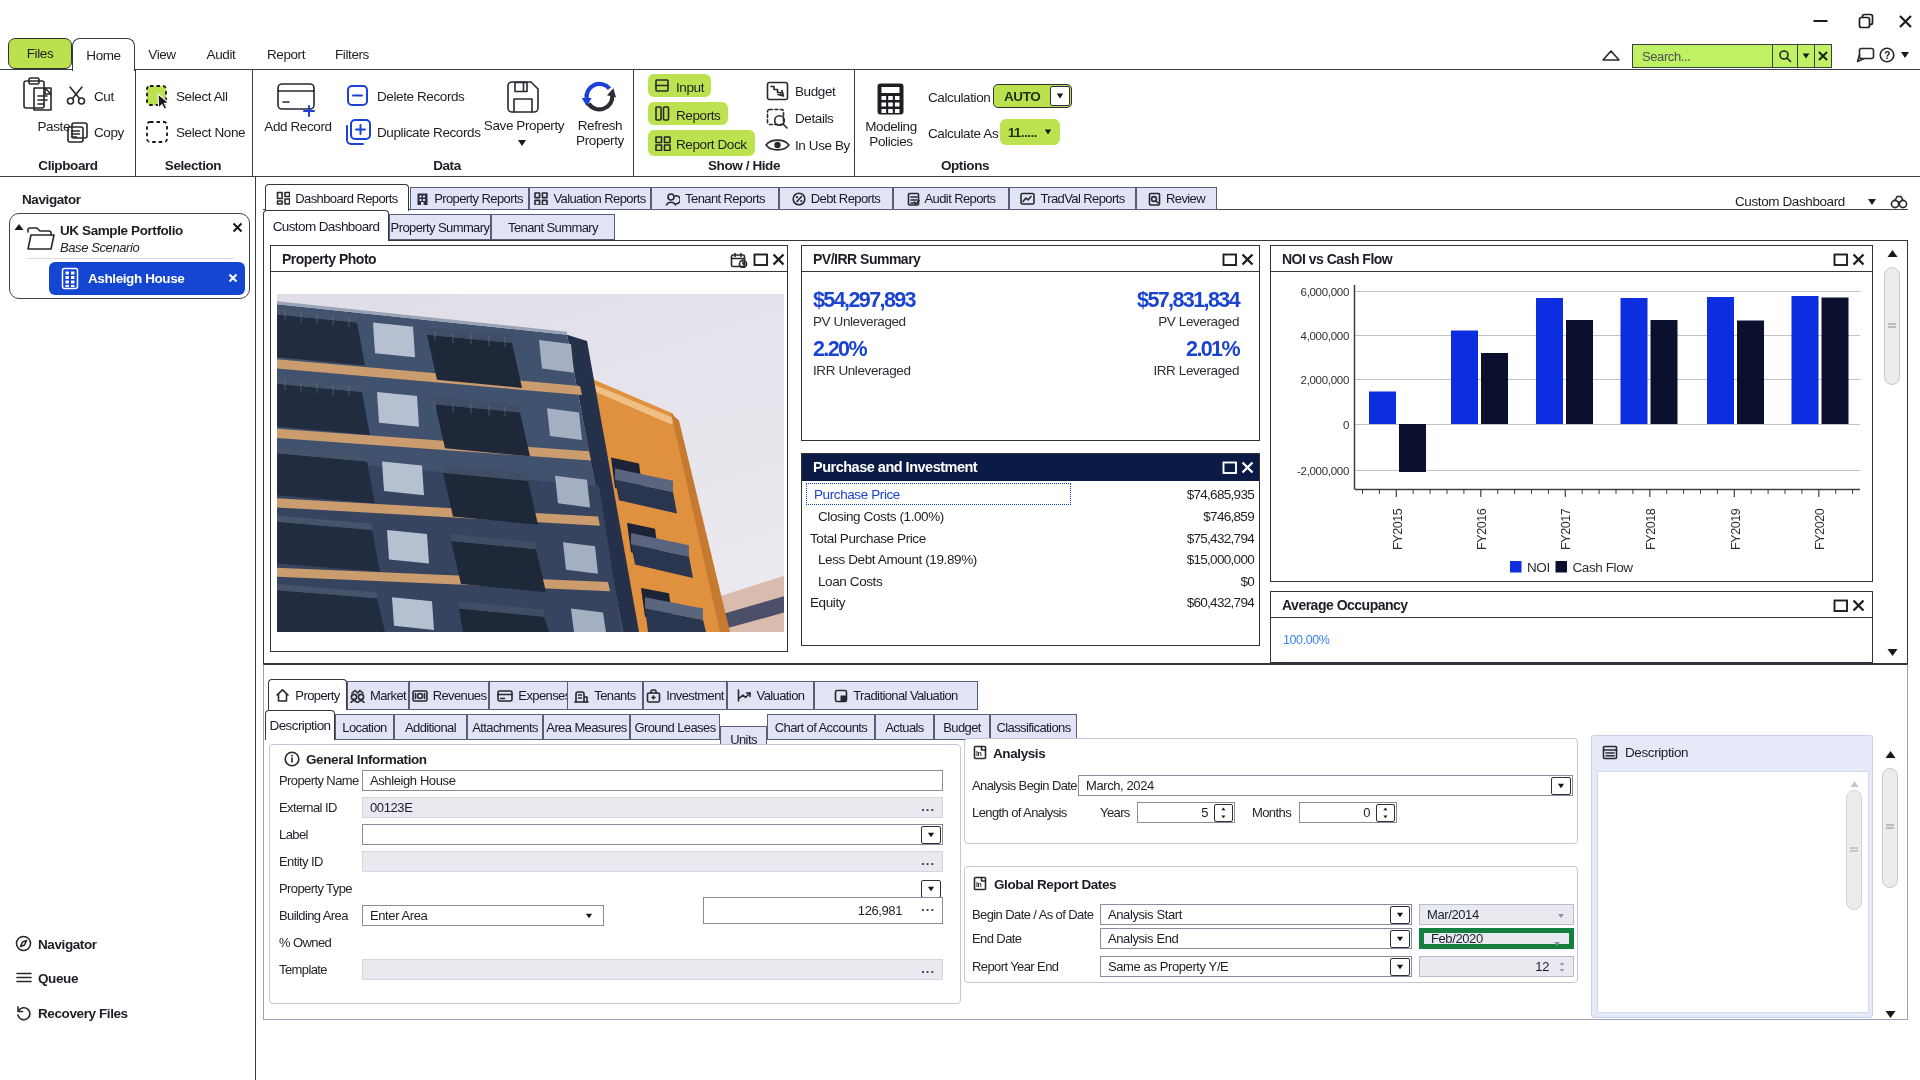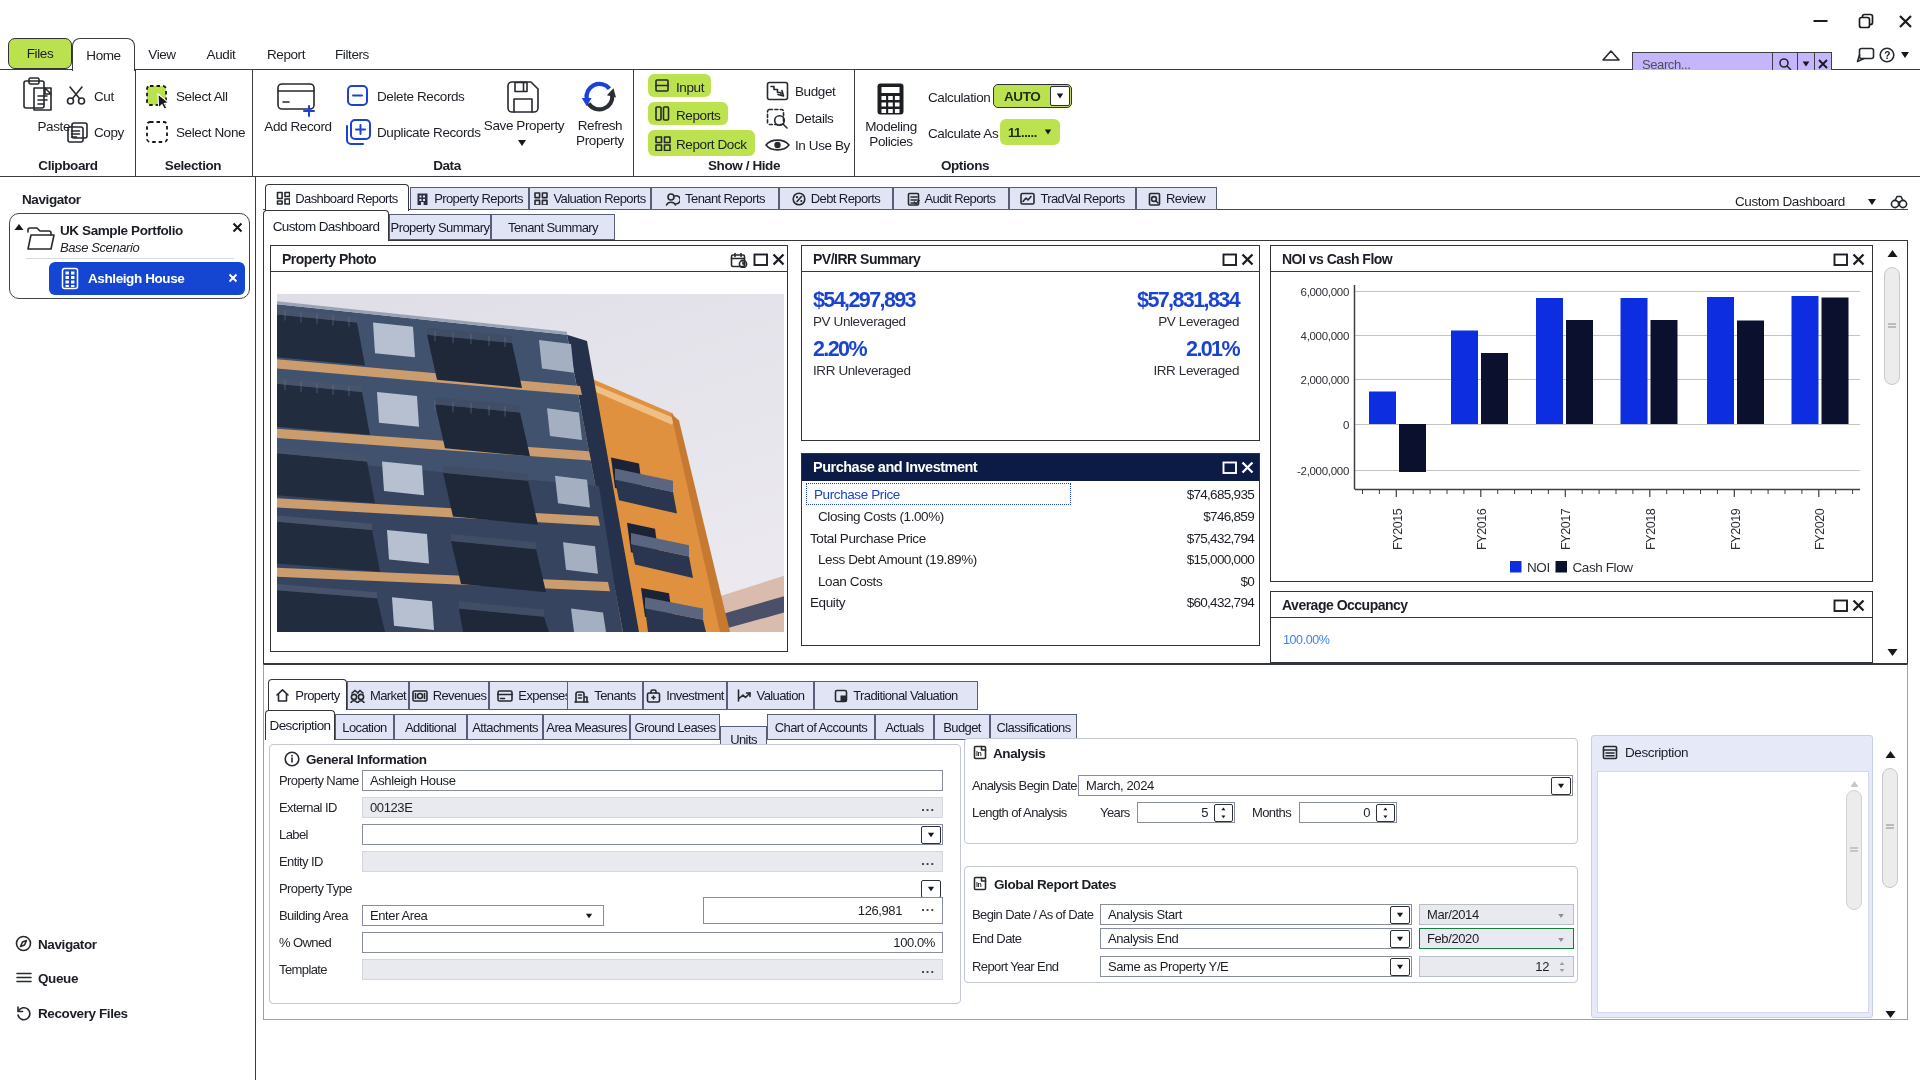--- a/index.html
+++ b/index.html
@@ -40,21 +40,21 @@
 <div class="a" style="left:0;top:40px;width:1920px;height:30px;background:#fff;border-bottom:1.5px solid #3a3d42"></div>
 <div class="a" style="left:8px;top:38px;width:64px;height:31px;background:#bce14f;border:1.5px solid #2e3136;border-radius:7px;z-index:5;display:flex;align-items:center;justify-content:center;font-size:13.5px">Files</div>
 <div class="a" style="left:72px;top:38px;width:63px;height:33px;background:#fff;border:1.5px solid #3a3d42;border-bottom:none;border-radius:8px 8px 0 0;z-index:4;display:flex;align-items:center;justify-content:center;font-size:13.5px">Home</div>
 <div class="a" style="left:147px;top:47px;width:30px;text-align:center;font-size:13.5px">View</div>
 <div class="a" style="left:203px;top:47px;width:36px;text-align:center;font-size:13.5px">Audit</div>
 <div class="a" style="left:263px;top:47px;width:46px;text-align:center;font-size:13.5px">Report</div>
 <div class="a" style="left:330px;top:47px;width:44px;text-align:center;font-size:13.5px">Filters</div>
 <svg class="a" style="left:1600px;top:47px" width="22" height="17">
     <path d="M3 13 L11 4 L19 13 Z" class="ic"></path>
   </svg>
-<div class="a" style="left:1632px;top:52px;width:200px;height:24px;border:1.3px solid #3c3f44;background:#c4b5fd">
+<div class="a" style="left:1632px;top:44px;width:200px;height:24px;border:1.3px solid #3c3f44;background:#bef264">
   <div class="a" style="left:9px;top:4px;color:#4d5157;font-size:13px">Search...</div>
   <div class="a" style="left:139px;top:0;width:25px;height:21.5px;border-left:1.3px solid #3c3f44;display:flex;align-items:center;justify-content:center">
       <svg width="14" height="14">
         <circle cx="6" cy="6" r="4" class="ic"></circle>
         <path d="M9 9 L12.5 12.5" class="ic"></path>
       </svg>
     </div>
   <div class="a" style="left:164px;top:0;width:17px;height:21.5px;border-left:1.3px solid #3c3f44;display:flex;align-items:center;justify-content:center">
       <span class="tri" style="transform:scale(.85)"></span>
     </div>
@@ -657,21 +657,20 @@
       <div class="dots">...</div>
     </div>
  <div class="lab" style="left:9px;top:136px">Property Type</div>
     <div class="ddb" style="left:651px;top:134.5px;width:20px;height:18px;border-radius:2px">
       <span class="tri" style="transform:scale(.78)"></span>
     </div>
  <div class="lab" style="left:9px;top:163px">Building Area</div>
     <div class="inp" style="left:92px;top:160px;width:242px;height:21px">Enter Area<span class="tri" style="position:absolute;right:10px;top:7px;transform:scale(.78)"></span></div>
  <div class="inp" style="left:433px;top:152px;width:240px;height:27px;justify-content:flex-end;padding-right:40px">126,981<div class="dots">...</div></div>
  <div class="lab" style="left:9px;top:190px">% Owned</div>
-    <div class="inp" style="left:92px;top:187px;width:581px;height:21px;justify-content:flex-end">100.0%</div>
  <div class="lab" style="left:9px;top:217px">Template</div>
     <div class="inp gray" style="left:92px;top:214px;width:581px;height:21px">
       <div class="dots">...</div>
     </div>
 </div>
 
 <div class="a" style="left:964px;top:738px;width:614px;height:106px;border:1.3px solid #c3c7d8;border-radius:4px;background:#fff">
  <svg class="a" style="left:8px;top:6px" width="14" height="15">
       <rect x="1.5" y="1.5" width="11" height="12" rx="1" class="ic" stroke-width="1.4"></rect>
       <path d="M8.5 1.5 V5 h4" class="ic" stroke-width="1.2"></path>
@@ -713,21 +712,21 @@
  <div class="inp" style="left:135px;top:37px;width:312px;height:21px">Analysis Start</div>
     <div class="ddb" style="left:425px;top:38.5px;width:20px;height:18px;border-radius:2px">
       <span class="tri" style="transform:scale(.78)"></span>
     </div>
  <div class="inp gray" style="left:454px;top:37px;width:155px;height:21px;border:1px solid #b9bdc9">Mar/2014<span class="tri" style="position:absolute;right:8px;top:8px;transform:scale(.7);border-top-color:#8a8f99"></span></div>
  <div class="lab" style="left:7px;top:64px">End Date</div>
  <div class="inp" style="left:135px;top:61px;width:312px;height:21px">Analysis End</div>
     <div class="ddb" style="left:425px;top:62.5px;width:20px;height:18px;border-radius:2px">
       <span class="tri" style="transform:scale(.78)"></span>
     </div>
- <div class="inp gray" style="left:454px;top:61px;width:155px;height:21px;border:1px solid #15803d">Feb/2020<span class="tri" style="position:absolute;right:8px;top:8px;transform:scale(.7);border-top-color:#8a8f99"></span></div>
+ <div class="inp gray" style="left:454px;top:61px;width:155px;height:21px;border:5px solid #15803d">Feb/2020<span class="tri" style="position:absolute;right:8px;top:8px;transform:scale(.7);border-top-color:#8a8f99"></span></div>
  <div class="lab" style="left:7px;top:92px">Report Year End</div>
  <div class="inp" style="left:135px;top:89px;width:312px;height:21px">Same as Property Y/E</div>
     <div class="ddb" style="left:425px;top:90.5px;width:20px;height:18px;border-radius:2px">
       <span class="tri" style="transform:scale(.78)"></span>
     </div>
  <div class="inp gray" style="left:454px;top:89px;width:155px;height:21px;border:1px solid #b9bdc9;justify-content:flex-end;padding-right:24px">12<svg style="position:absolute;right:5px;top:2px" width="12" height="16">
         <path d="M6 3 L8.5 6 H3.5 Z" fill="#9aa0aa"></path>
         <path d="M6 13 L3.5 10 h5 Z" fill="#9aa0aa"></path>
       </svg></div>
 </div>

